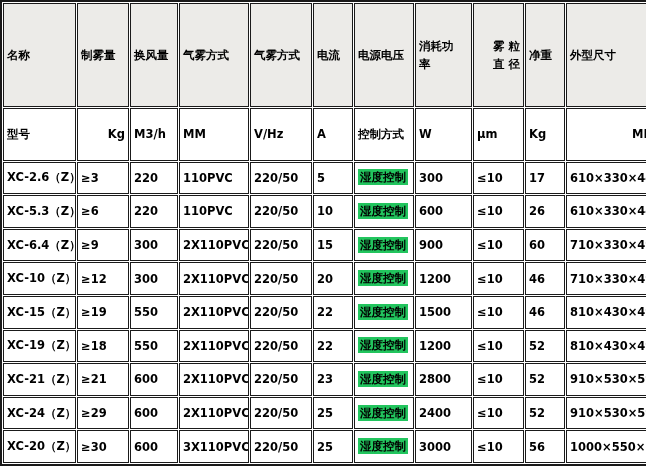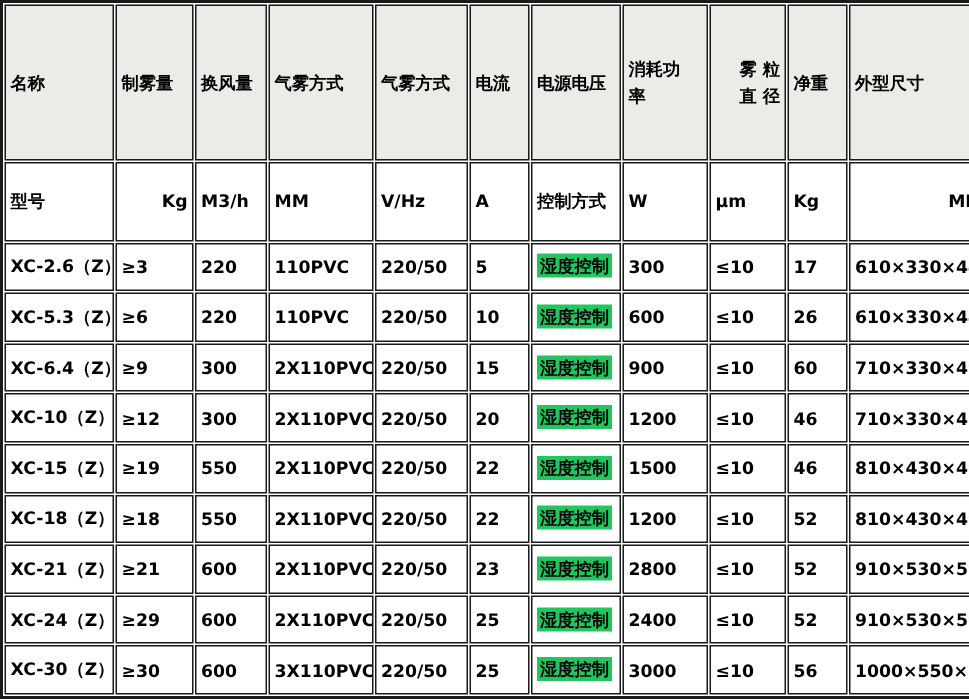--- a/index.html
+++ b/index.html
@@ -156,21 +156,21 @@
         <td>2X110PVC</td>
         <td>220/50</td>
         <td>22</td>
         <td><span class="hl">湿度控制</span></td>
         <td>1500</td>
         <td>≤10</td>
         <td>46</td>
         <td>810×430×490</td>
       </tr>
       <tr>
-        <td>XC-18（Z）</td>
+        <td>XC-19（Z）</td>
         <td>≥18</td>
         <td>550</td>
         <td>2X110PVC</td>
         <td>220/50</td>
         <td>22</td>
         <td><span class="hl">湿度控制</span></td>
         <td>1200</td>
         <td>≤10</td>
         <td>52</td>
         <td>810×430×490</td>
@@ -195,21 +195,21 @@
         <td>2X110PVC</td>
         <td>220/50</td>
         <td>25</td>
         <td><span class="hl">湿度控制</span></td>
         <td>2400</td>
         <td>≤10</td>
         <td>52</td>
         <td>910×530×590</td>
       </tr>
       <tr>
-        <td>XC-30（Z）</td>
+        <td>XC-20（Z）</td>
         <td>≥30</td>
         <td>600</td>
         <td>3X110PVC</td>
         <td>220/50</td>
         <td>25</td>
         <td><span class="hl">湿度控制</span></td>
         <td>3000</td>
         <td>≤10</td>
         <td>56</td>
         <td>1000×550×590</td>

